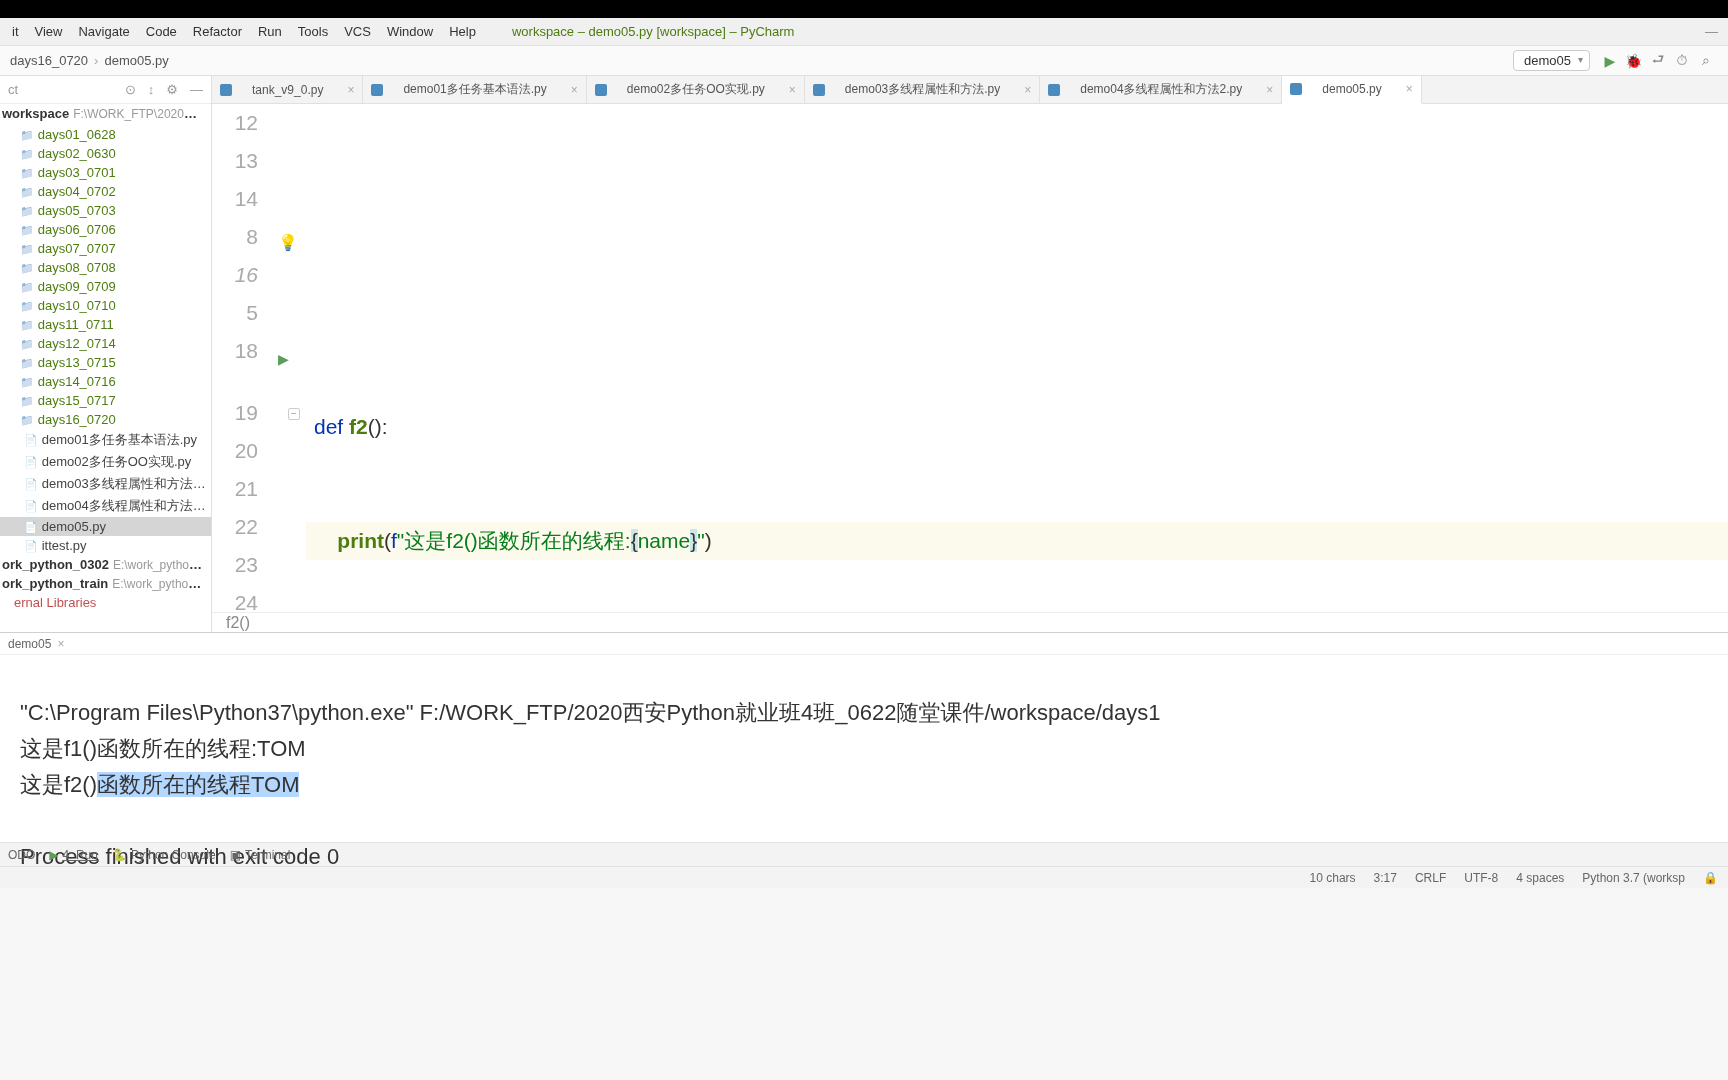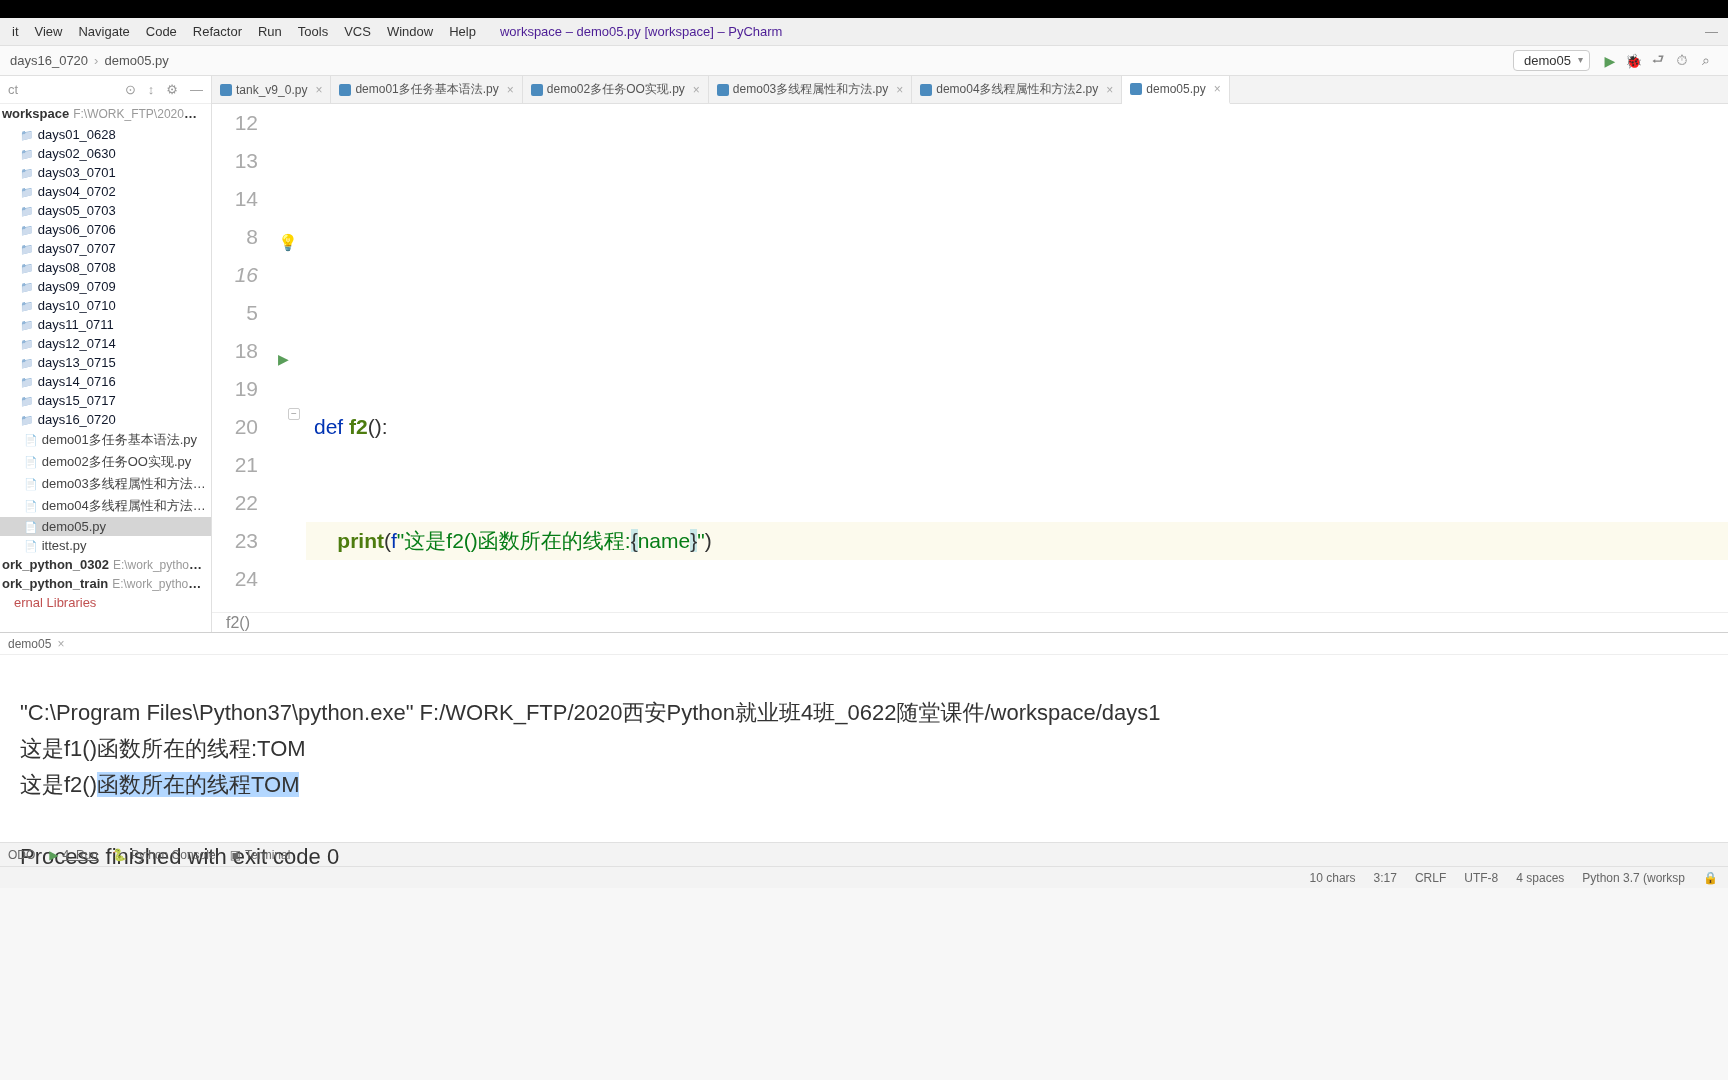--- a/index.html
+++ b/index.html
@@ -4,21 +4,21 @@
 <style>
 * { margin: 0; padding: 0; box-sizing: border-box; font-family: -apple-system, "Segoe UI", Arial, sans-serif; }
 body { background: #f7f7f7; font-size: 13px; color: #333; overflow: hidden; width: 1728px; height: 1080px; }
 
 
 .topblack { height: 18px; background: #000; }
 
 
 .menubar { display: flex; align-items: center; height: 28px; background: #f0f0f0; border-bottom: 1px solid #e0e0e0; padding-left: 4px; }
 .menubar .menuitem { padding: 4px 8px; font-size: 13px; cursor: default; }
-.wintitle { margin-left: 16px; color: #4c1d95; font-size: 13px; }
+.wintitle { margin-left: 28px; color: #4d7c0f; font-size: 13px; }
 .winctrl { margin-left: auto; display: flex; gap: 10px; padding-right: 10px; color: #888; }
 
 
 .navbar { display: flex; align-items: center; height: 30px; background: #fafafa; border-bottom: 1px solid #e0e0e0; padding: 0 10px; }
 .navbar .crumb { font-size: 13px; color: #555; }
 .navbar .crumb.sep::after { content: "›"; margin: 0 6px; color: #aaa; }
 .navbar .spacer { flex: 1; }
 .runcfg { border: 1px solid #ccc; border-radius: 4px; padding: 2px 18px 2px 10px; font-size: 13px; position: relative; background: #fff; margin-right: 8px; }
 .runcfg::after { content: "▾"; position: absolute; right: 6px; top: 3px; color: #888; font-size: 10px; }
 .navicon { width: 20px; height: 20px; display: flex; align-items: center; justify-content: center; margin: 0 2px; font-size: 14px; }
@@ -29,32 +29,32 @@
 .main { display: flex; height: 556px; }
 
 
 .sidebar { width: 212px; background: #fff; border-right: 1px solid #e0e0e0; display: flex; flex-direction: column; }
 .sidebartool { height: 28px; display: flex; align-items: center; justify-content: flex-end; gap: 12px; padding: 0 8px; border-bottom: 1px solid #eee; color: #999; font-size: 13px; }
 .sidebartool .left { margin-right: auto; }
 .tree { flex: 1; overflow: hidden; font-size: 13px; }
 .treeitem { padding: 2px 4px 2px 14px; white-space: nowrap; overflow: hidden; text-overflow: ellipsis; }
 .treeitem.root { font-weight: bold; padding-left: 2px; }
 .treeitem.root .path { font-weight: normal; color: #999; font-size: 12px; margin-left: 4px; }
-.treeitem.folder { padding-left: 20px; color: #0f172a; }
+.treeitem.folder { padding-left: 20px; color: #4d7c0f; }
 .treeitem.file { padding-left: 24px; color: #444; }
 .treeitem.file::before { content: "📄"; font-size: 11px; margin-right: 4px; filter: grayscale(0.3); }
 .treeitem.folder::before { content: "📁"; font-size: 11px; margin-right: 4px; filter: hue-rotate(180deg) grayscale(0.5); }
 .treeitem.sel { background: #d5d5d5; }
 .treeitem.proj { padding-left: 2px; font-weight: bold; white-space: nowrap; overflow: hidden; }
 .treeitem.proj .path { font-weight: normal; color: #999; font-size: 12px; margin-left: 4px; }
 
 
 .editor { flex: 1; display: flex; flex-direction: column; background: #fff; }
 .tabs { display: flex; height: 28px; background: #f3f3f3; border-bottom: 1px solid #e0e0e0; align-items: stretch; }
-.tab { display: flex; align-items: center; padding: 0 8px; font-size: 12px; border-right: 1px solid #e0e0e0; gap: 4px; color: #555; }
+.tab { display: flex; align-items: center; padding: 0 8px; font-size: 12px; border-right: 1px solid #e0e0e0; gap: 20px; color: #555; }
 .tab.active { background: #fff; border-bottom: 2px solid #fff; margin-bottom: -1px; }
 .tab .ficon { width: 12px; height: 12px; background: #4b8bbe; border-radius: 2px; display: inline-block; }
 .tab .close { color: #aaa; font-size: 12px; margin-left: 4px; }
 
 .codearea { flex: 1; display: flex; font-family: "Consolas", "Menlo", monospace; font-size: 21px; line-height: 38px; overflow: hidden; }
 .gutter { width: 58px; text-align: right; color: #aaa; padding-right: 12px; background: #fff; }
 .gicons { width: 36px; background: #fff; position: relative; }
 .code { flex: 1; white-space: pre; position: relative; }
 .codeline { height: 38px; padding-left: 8px; position: relative; }
 .codeline.cur { background: #fcfaed; }
@@ -202,21 +202,21 @@
       </div>
     <div class="codearea">
       <div class="gutter" id="gutter">
           <div style="height: 38px;">12</div>
           <div style="height: 38px;">13</div>
           <div style="height: 38px;">14</div>
           <div style="height: 38px;">8</div>
           <div style="height: 38px; font-style: italic;">16</div>
           <div style="height: 38px;">5</div>
           <div style="height: 38px;">18</div>
-          <div style="height: 38px;">19</div>
+          <div style="height: 38px; margin-top: 24px;">19</div>
           <div style="height: 38px;">20</div>
           <div style="height: 38px;">21</div>
           <div style="height: 38px;">22</div>
           <div style="height: 38px;">23</div>
           <div style="height: 38px;">24</div>
         </div>
       <div class="gicons">
         <div class="bulb" style="top:120px;">💡</div>
         <div class="runglyph" style="top:236px;">▶</div>
       </div>

